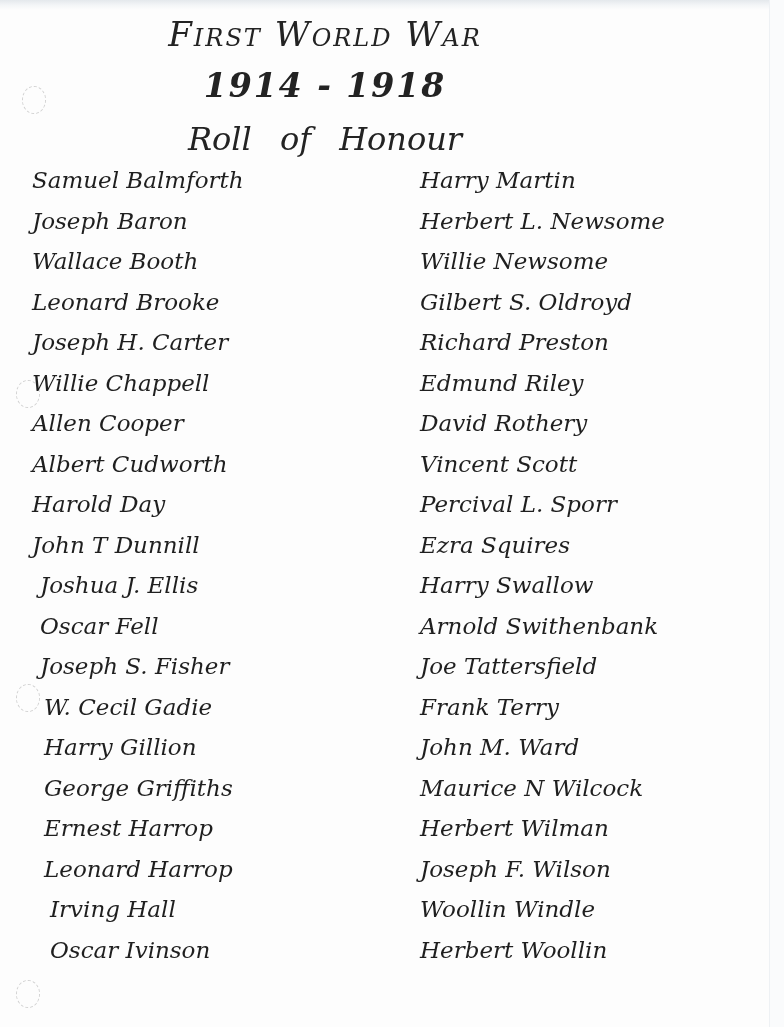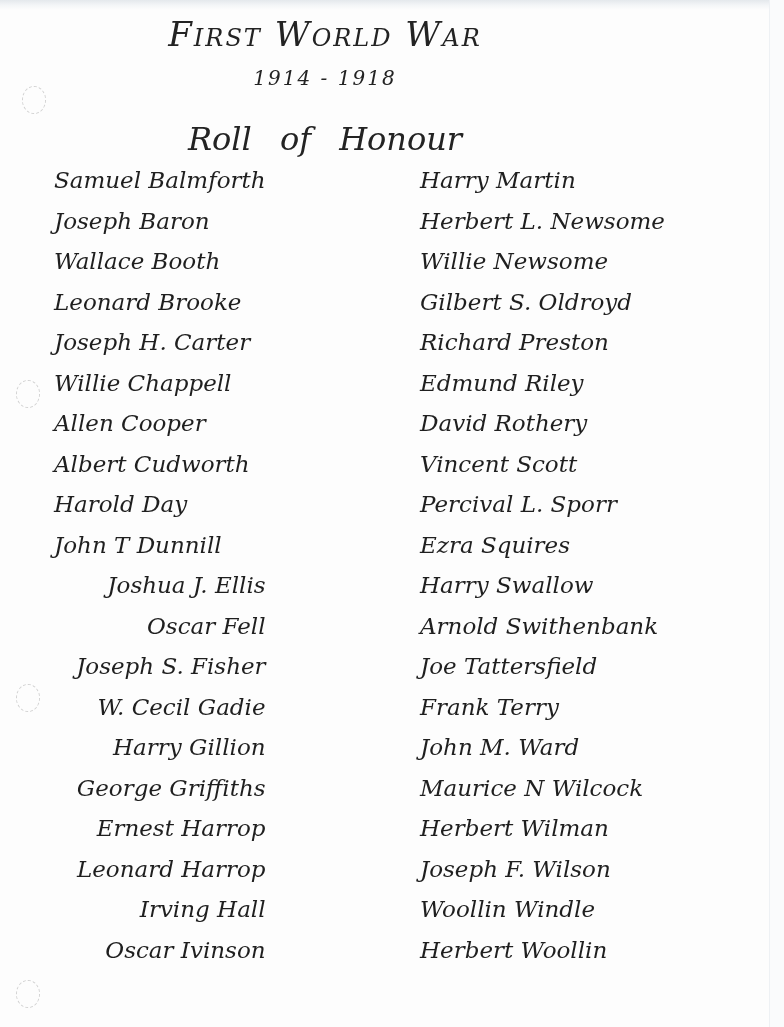--- a/index.html
+++ b/index.html
@@ -61,47 +61,48 @@
   }
   .title-main {
     top: 14px;
     font-size: 34px;
     letter-spacing: 2px;
     font-variant: small-caps;
     font-weight: normal;
   }
   .title-years {
     top: 66px;
-    font-size: 20px;
+    font-size: 33px;
     letter-spacing: 2px;
+    font-weight: bold;
   }
   .title-roll {
     top: 120px;
     font-size: 32px;
     word-spacing: 18px;
   }
   .column {
     position: absolute;
     top: 160px;
     margin: 0;
     padding: 0;
     list-style: none;
   }
-  .col-left { left: 54px; }
+  .col-left { left: 32px; }
   .col-right { left: 420px; }
   .name {
     height: 40.5px;
     line-height: 40px;
     font-size: 23px;
     color: #1f1f1f;
     font-family: "DejaVu Serif", serif;
     font-style: italic;
     white-space: nowrap;
   }
-  .col-left .name:nth-child(n+11) { padding-left: 8px; text-align: right; }
+  .col-left .name:nth-child(n+11) { padding-left: 8px; }
   .col-left .name:nth-child(n+14) { padding-left: 12px; }
   .col-left .name:nth-child(n+19) { padding-left: 18px; }
 </style>
 </head>
 <body>
 
 <div class="page">
   <div class="scan-shadow-top"></div>
   <div class="page-edge-right"></div>
   <div class="right-margin"></div>

